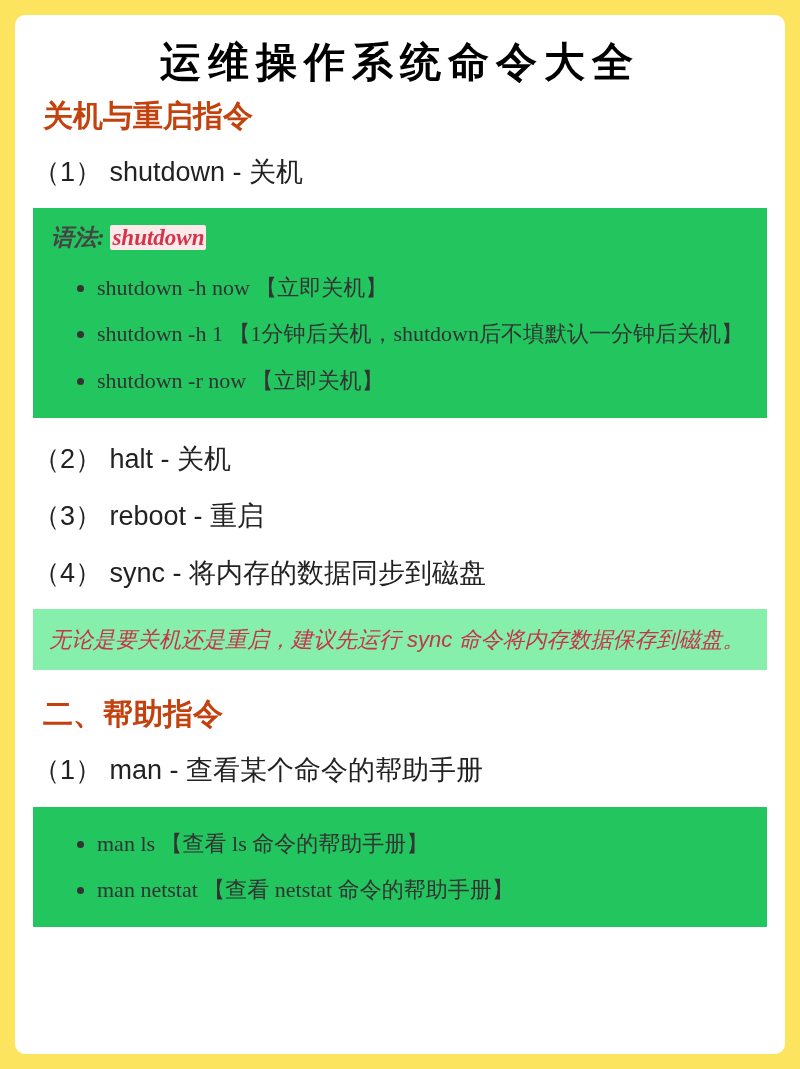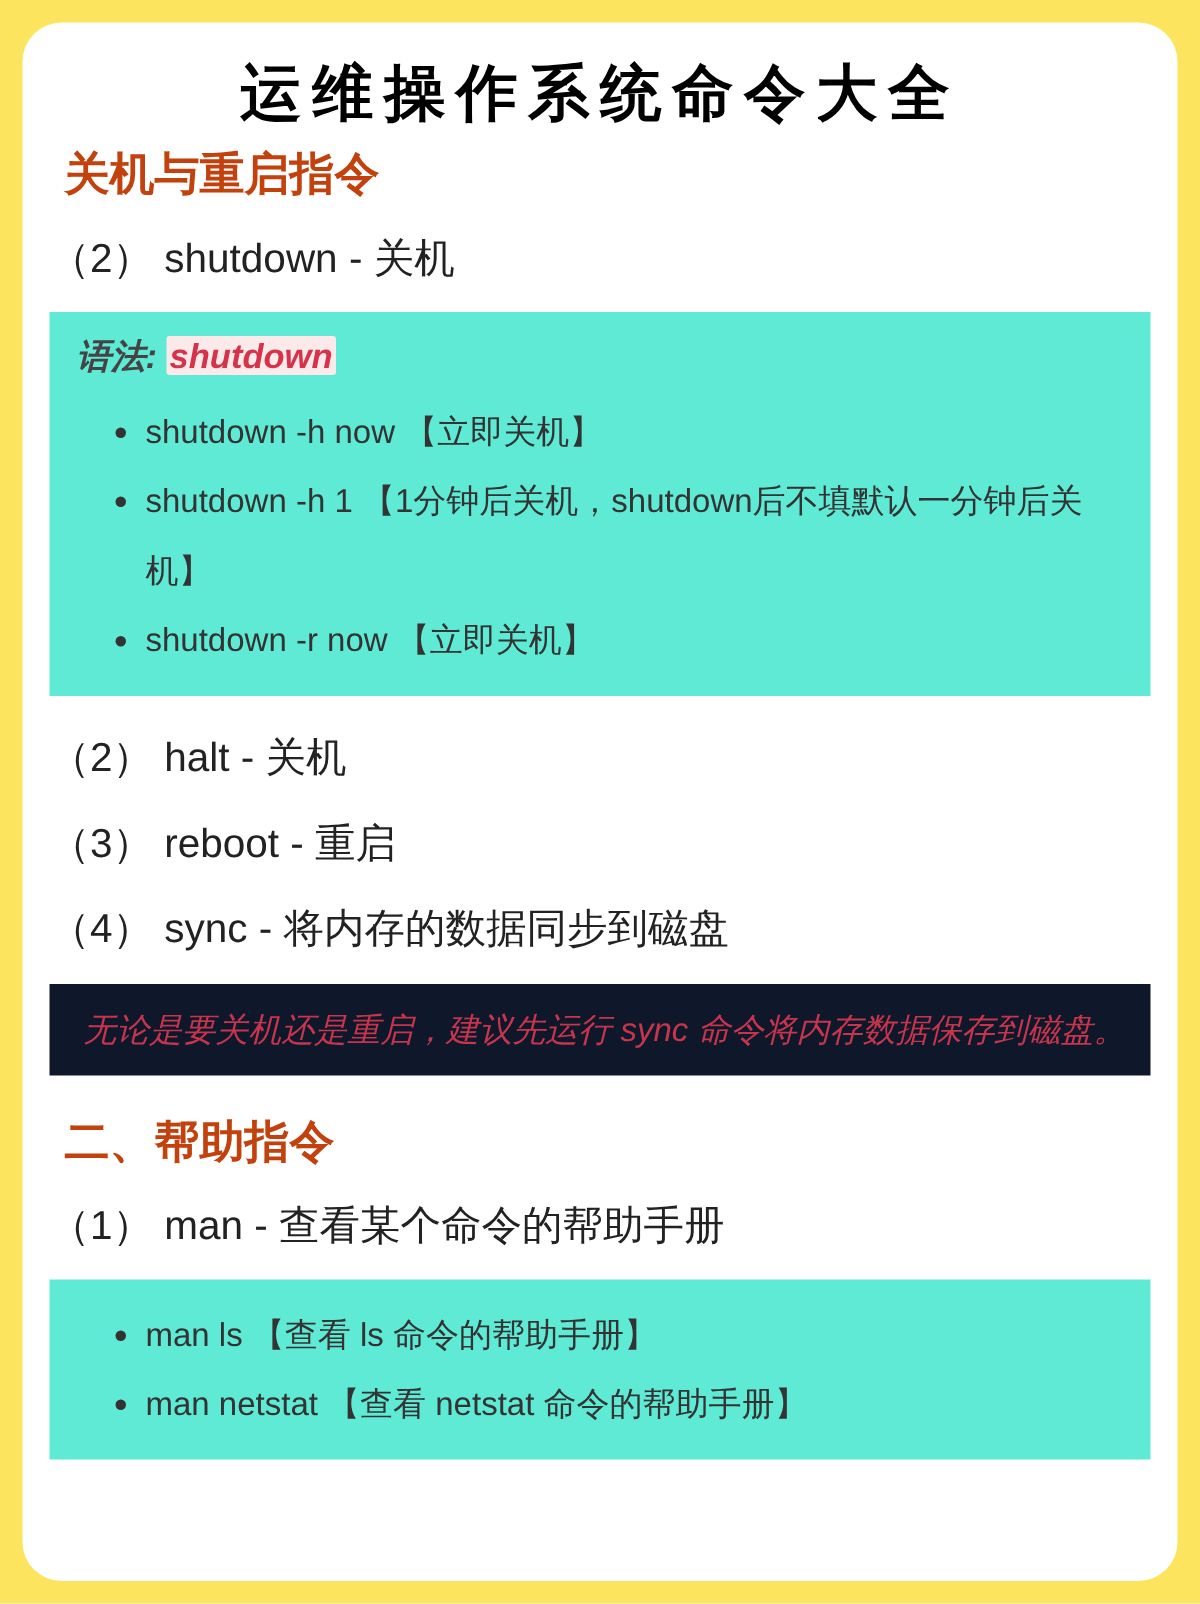--- a/index.html
+++ b/index.html
@@ -5,21 +5,21 @@
     * { margin: 0; padding: 0; box-sizing: border-box; }
     body {
       font-family: "PingFang SC", "Microsoft YaHei", "Hiragino Sans GB", sans-serif;
       background: #fce45e;
       width: 800px;
       min-height: 1069px;
       padding: 15px;
     }
     .page {
       background: #fff;
-      border-radius: 26px;
+      border-radius: 10px;
       padding: 20px 18px 30px 18px;
       min-height: 1039px;
     }
     .title {
       font-size: 41px;
       font-weight: 900;
       letter-spacing: 7px;
       text-align: center;
       color: #000;
       margin-bottom: 6px;
@@ -30,23 +30,24 @@
       color: #c2410c;
       margin: 2px 0 10px 10px;
     }
     .item {
       font-size: 27px;
       color: #222;
       margin: 14px 0;
       line-height: 1.6;
     }
     .syntax-box {
-      background: #5eead4;
+      background: #22c55e;
       padding: 14px 18px 14px 18px;
       margin: 10px 0 20px 0;
+      font-family: Liberation Serif, serif;
     }
     .syntax-label {
       font-style: italic;
       font-weight: 700;
       font-size: 23px;
       color: #444;
       margin-bottom: 12px;
     }
     .syntax-cmd {
       font-style: italic;
@@ -59,42 +60,41 @@
     .syntax-list {
       list-style: disc;
       padding-left: 46px;
     }
     .syntax-list li {
       font-size: 22px;
       color: #333;
       line-height: 2.1;
     }
     .note-box {
-      background: #0f172a;
+      background: #86efac;
       padding: 14px 16px;
       margin: 14px 0 24px 0;
-      text-align: right;
     }
     .note-text {
       font-style: italic;
       font-size: 22px;
       color: #c5354c;
       line-height: 1.5;
     }
   </style>
 </head>
 <body>
 
 <div class="page">
 
   <div class="title">运维操作系统命令大全</div>
 
   <div class="section-head">关机与重启指令</div>
 
-  <div class="item">（2） shutdown - 关机</div>
+  <div class="item">（1） shutdown - 关机</div>
 
   <div class="syntax-box">
     <div class="syntax-label">
       <span>语法: </span><span class="syntax-cmd">shutdown</span>
     </div>
     <ul class="syntax-list">
       <li>shutdown -h now 【立即关机】</li>
       <li>shutdown -h 1 【1分钟后关机，shutdown后不填默认一分钟后关机】</li>
       <li>shutdown -r now 【立即关机】</li>
     </ul>

